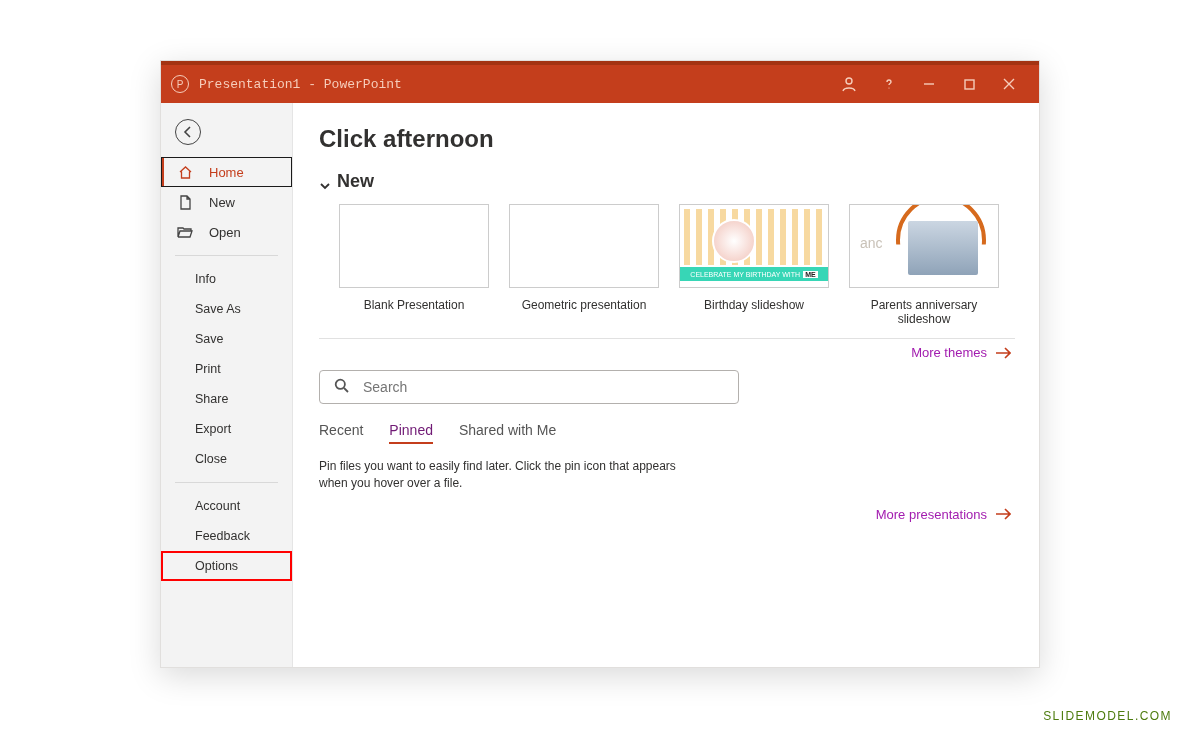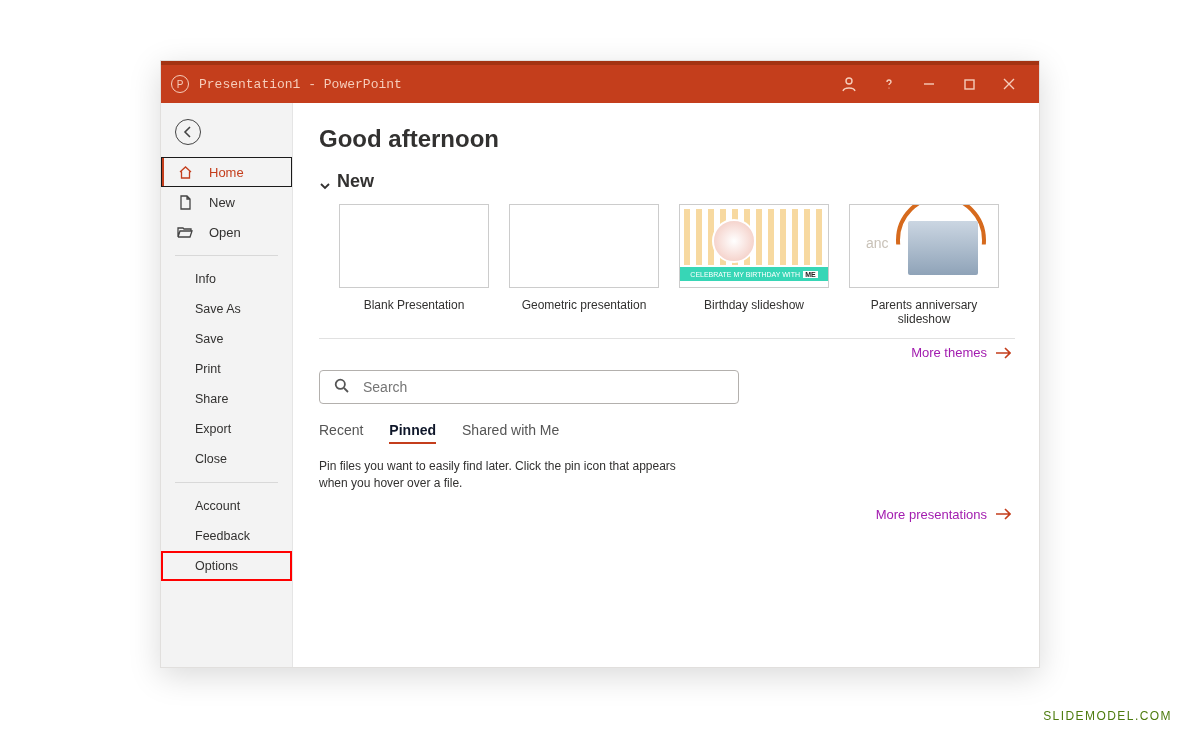--- a/index.html
+++ b/index.html
@@ -112,35 +112,35 @@
   .th-bday { background:#fff; position:relative; }
   .th-bday::before { content:""; position:absolute; left:4px; right:4px; top:4px; bottom:22px;
     background: repeating-linear-gradient(90deg,#f7d9a0 0 6px,#fff 6px 12px);}
   .th-bday .circ { position:absolute; width:44px;height:44px;border-radius:50%; background:radial-gradient(#fff,#f1c2b8); left:32px; top:14px; border:2px solid #fff;}
   .th-bday .band { position:absolute; left:0;right:0;bottom:6px;height:14px;background:#37d6b6; color:#fff; font-size:7px; display:flex; align-items:center; justify-content:center; gap:3px;}
   .th-bday .band b { color:#222; background:#fff; padding:0 2px;}
   .th-anniv { background:#fff; position:relative;}
   .th-anniv .arc { position:absolute; width:90px;height:90px;border:4px solid #d66a1d; border-radius:50%;
     right:12px; top:-10px; clip-path: inset(0 0 45% 0);}
   .th-anniv .photo { position:absolute; right:20px; top:16px; width:70px;height:54px; background:linear-gradient(#cbd6e2,#8fa3b8); border-radius:2px;}
-  .th-anniv .txt { position:absolute; left:16px; top:30px; font-size:14px; color:#c9c2b8; font-weight:300;}
+  .th-anniv .txt { position:absolute; left:10px; top:30px; font-size:14px; color:#c9c2b8; font-weight:300;}
   .hr { border-top:1px solid #e1e1e1; margin: 10px 0 6px 0;}
   .more-link { display:flex; justify-content:flex-end; align-items:center; gap:8px;
     color:#a21caf; font-size:13px; margin-bottom:10px; padding-right:4px;}
   .more-link svg { stroke:#c43e1c; stroke-width:1.6; fill:none; }
   .searchbox {
     width: 420px; height: 34px; border:1px solid #b3b0ad; border-radius:4px;
     display:flex; align-items:center; padding:0 14px; gap:14px; color:#616161;
     margin-bottom:18px;
   }
   .searchbox input { border:none; outline:none; font-size:14px; flex:1; background:transparent; color:#616161;}
   .searchbox .sicon svg { stroke:#555; stroke-width:1.8; fill:none; }
   .tabs { display:flex; gap:26px; font-size:14px; margin-bottom:14px; }
   .tab { color:#555; padding-bottom:4px; cursor:default;}
-  .tab.active { color:#0f172a; font-weight:700; border-bottom:2px solid #c43e1c; }
+  .tab.active { color:#701a75; font-weight:400; border-bottom:2px solid #c43e1c; }
   .hint { font-size:12px; color:#323130; line-height:1.45; max-width:360px; }
   
   .watermark {
     position:absolute; right:28px; bottom:20px; font-size:12px; letter-spacing:.12em; color:#4d7c0f;
   }
 </style>
 </head>
 <body>
 
 <div class="window">
@@ -245,21 +245,21 @@
         </div>
       <div class="nav-item sub">
           <span>Feedback</span>
         </div>
       <div class="nav-item sub boxed-red">
           <span>Options</span>
         </div>
     </div>
 
     <div class="main">
-      <h1>Good afternoon</h1>
+      <h1>Click afternoon</h1>
 
       <div class="section-head">
         <span class="chev">
           <svg width="12" height="12" viewBox="0 0 12 12">
               <path d="M2 4l4 4 4-4"></path>
             </svg>
         </span>
         <span>New</span>
       </div>
 

